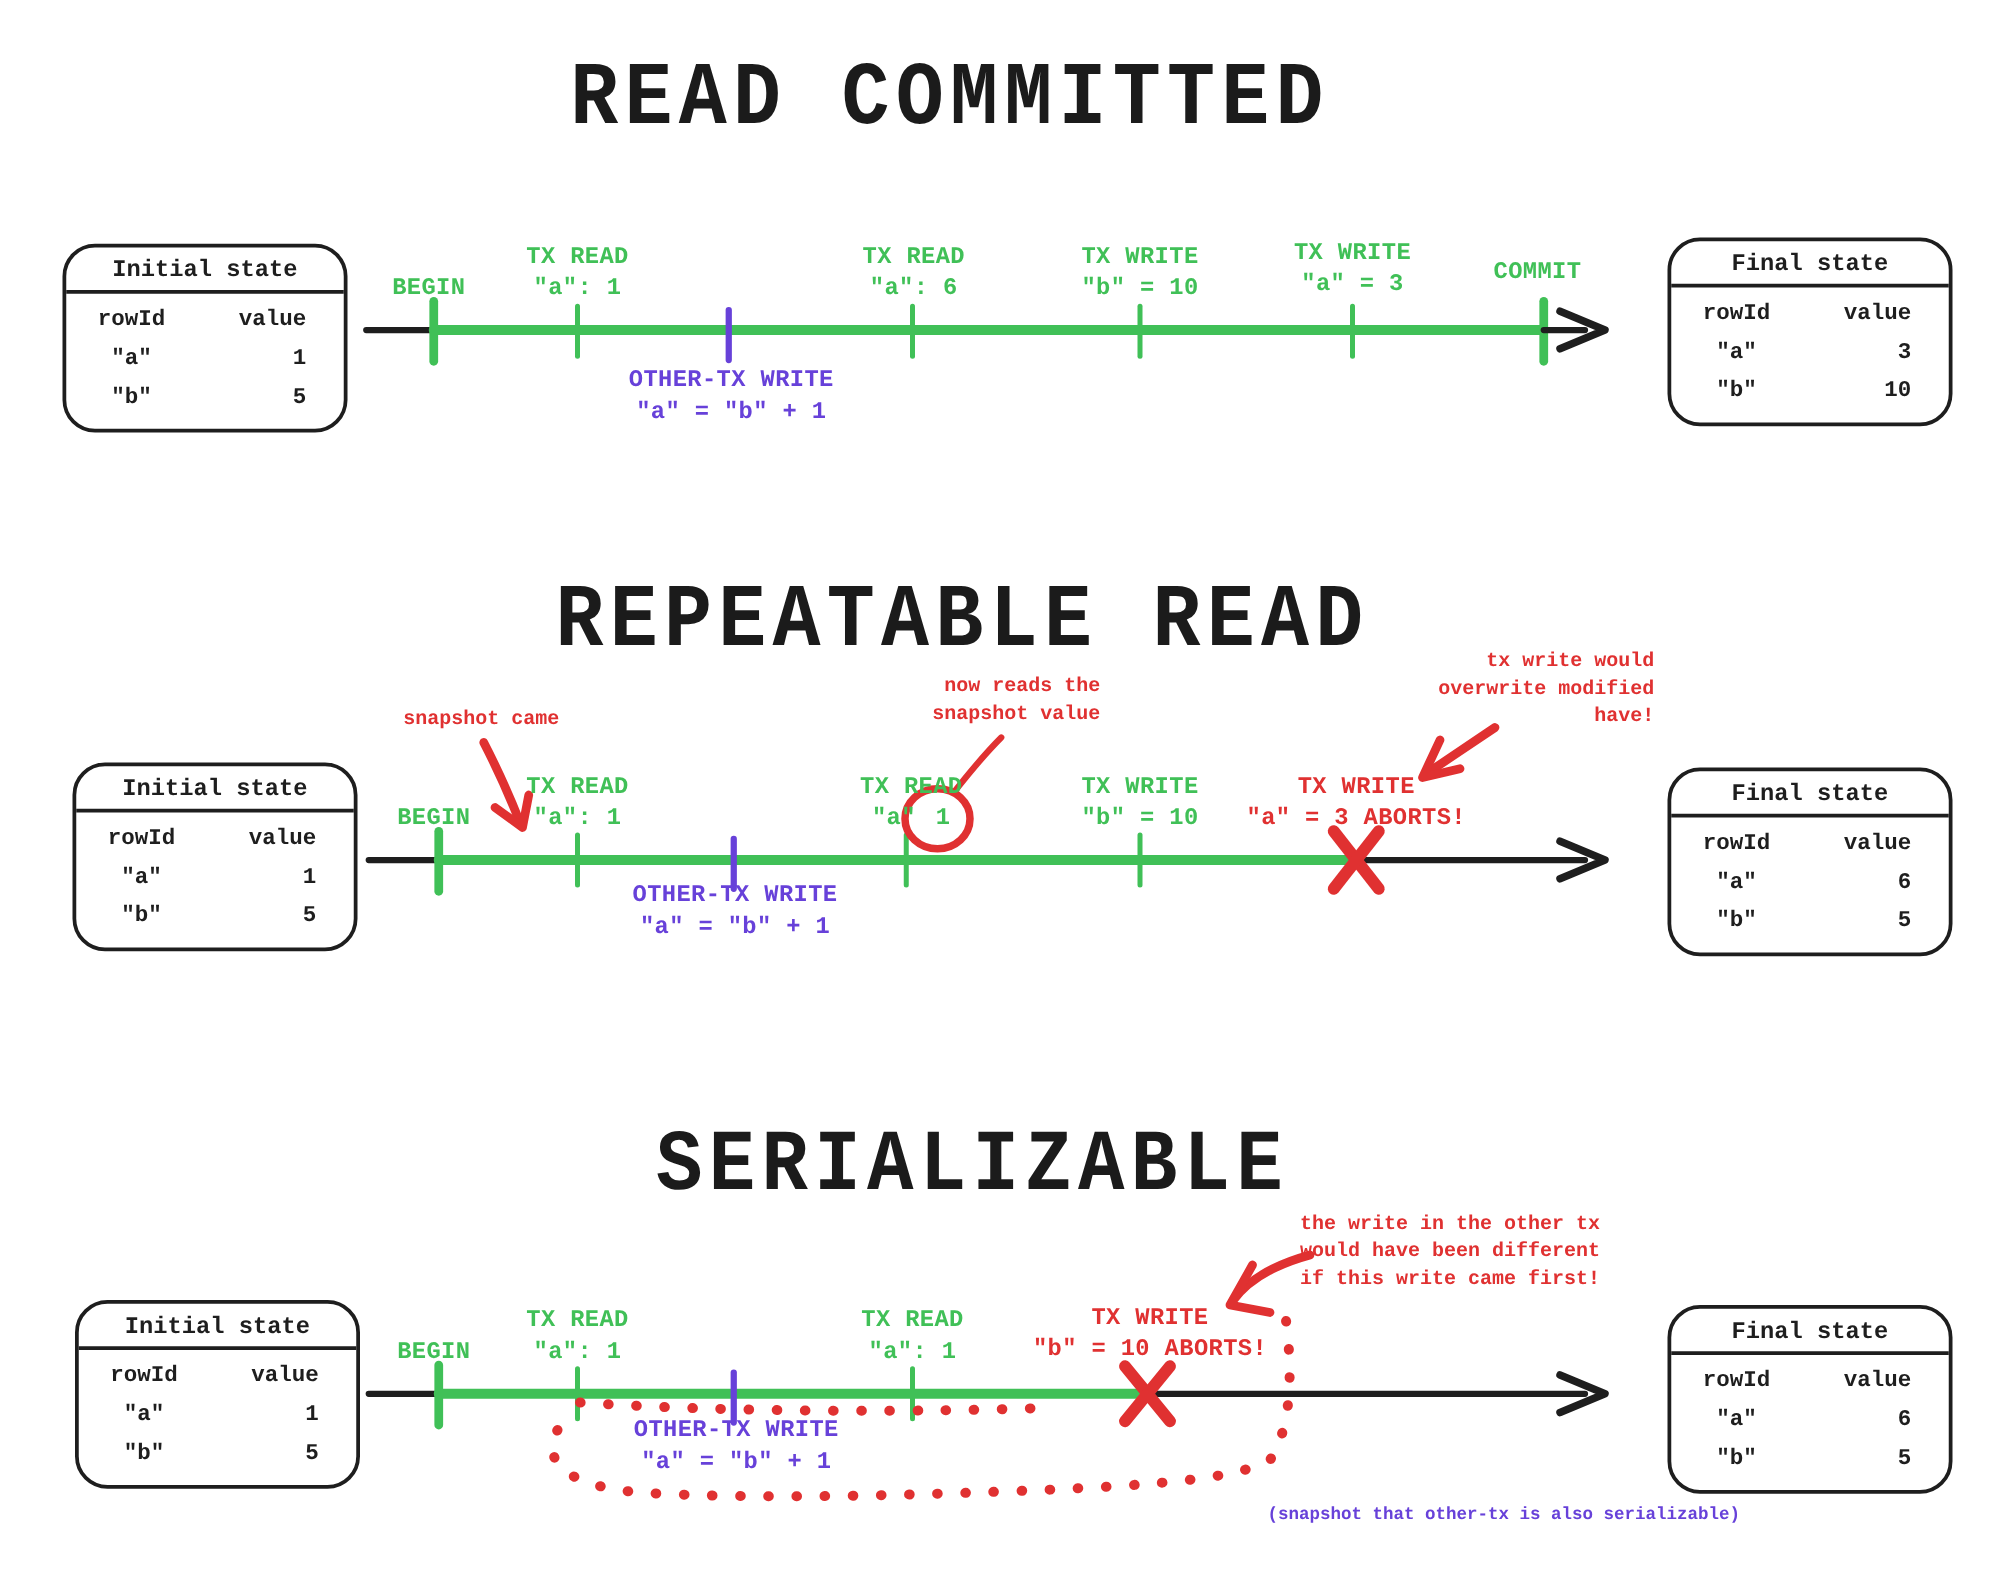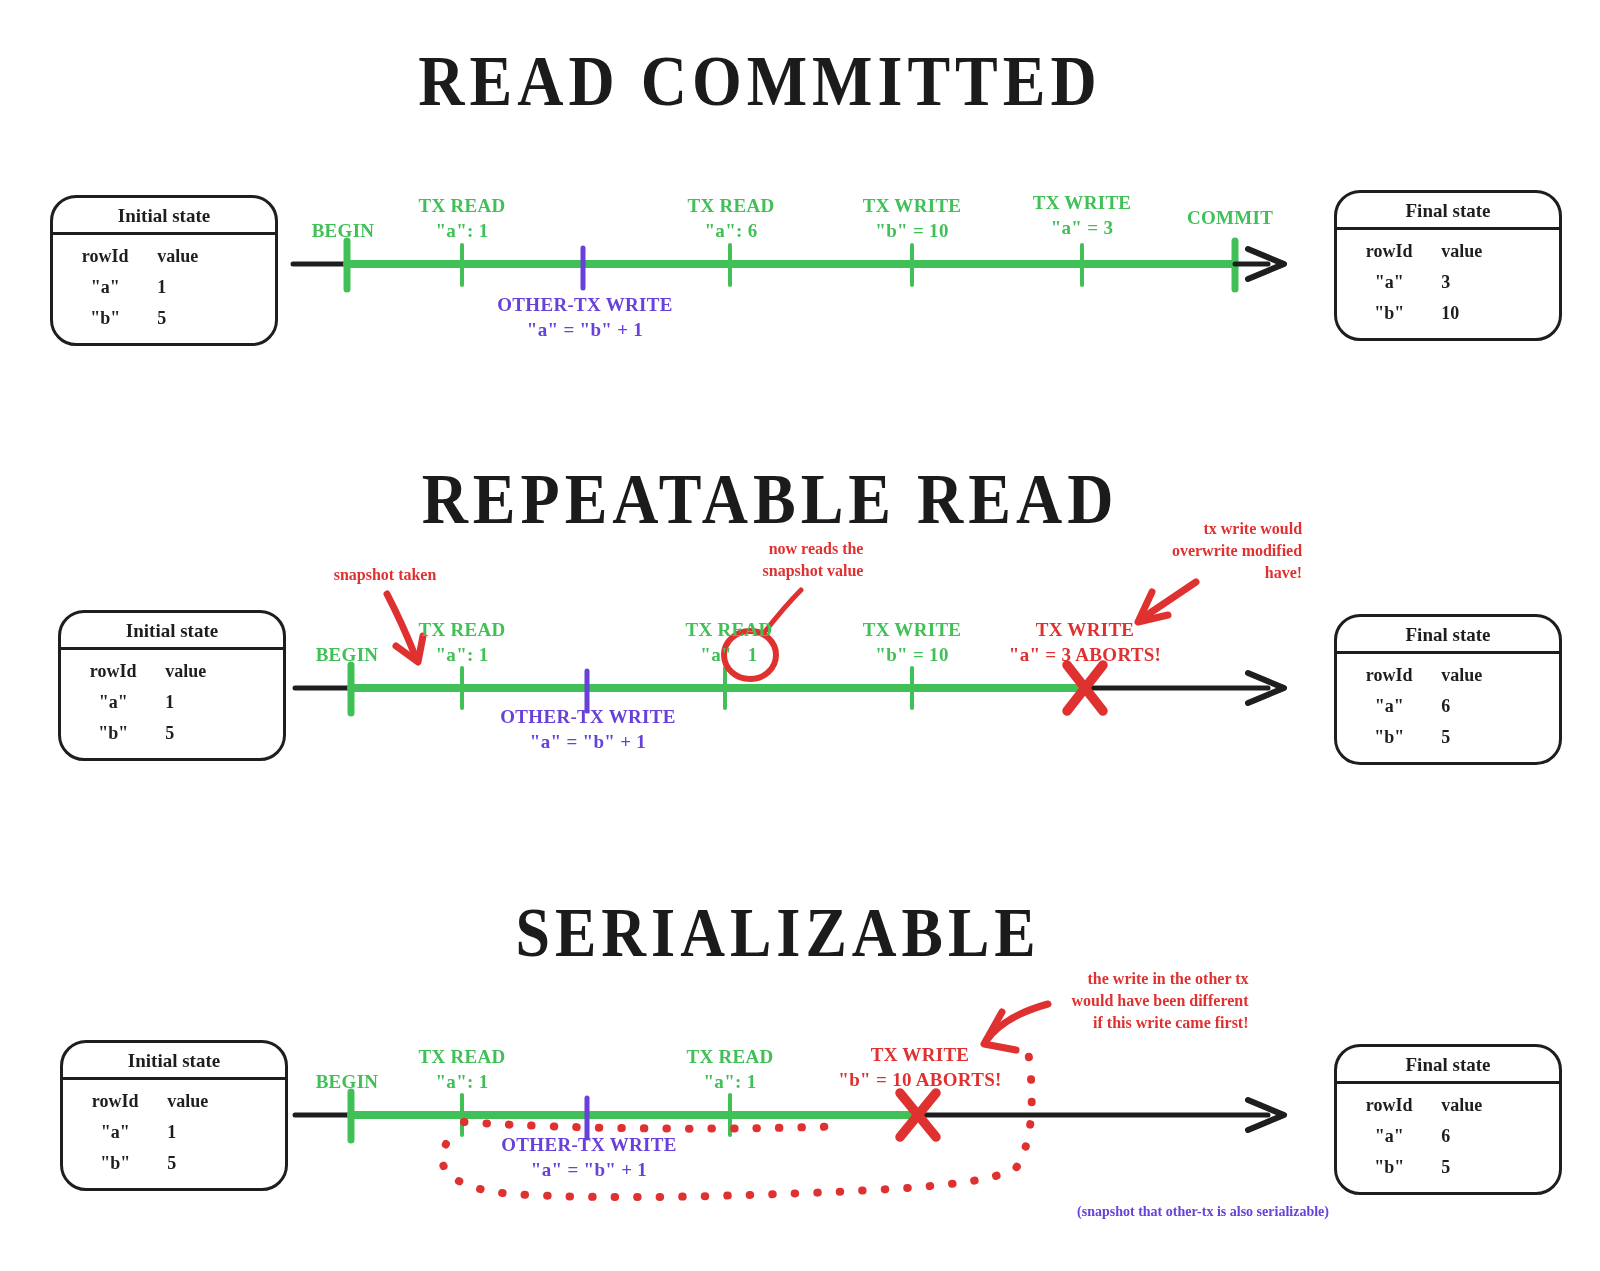--- a/index.html
+++ b/index.html
@@ -1,17 +1,17 @@
 <!DOCTYPE html>
 <html style="--green: #40c057; --purple: #6741d9; --red: #e03131; --black: #1e1e1e;"><head>
 <meta charset="utf-8">
 <style>
   html,body{margin:0;padding:0;background:#ffffff;}
   .canvas{position:relative;width:1600px;height:1271px;background:#ffffff;overflow:hidden;
-          font-family:Liberation Serif, serif;}
+          font-family:Liberation Mono, monospace;}
   .layer{position:absolute;left:0;top:0;width:1600px;height:1271px;}
   svg line, svg path, svg ellipse{stroke-linecap:round;stroke-linejoin:round;fill:none;}
   .s-black{stroke:#1e1e1e}.s-green{stroke:var(--green)}.s-purple{stroke:var(--purple)}.s-red{stroke:var(--red)}
   .w4{stroke-width:4}.w5{stroke-width:5}.w6{stroke-width:6}.w7{stroke-width:7}.w8{stroke-width:8}.w9{stroke-width:9.5}
   .dots{stroke-dasharray:0.5 22;}
 
   .big-title{position:absolute;transform:translateX(-50%) scaleY(1.12);transform-origin:top center;
              font-weight:800;font-size:64px;letter-spacing:5px;color:#1b1b1b;white-space:nowrap;}
   .t-label{position:absolute;transform:translateX(-50%);text-align:center;font-weight:700;
            font-size:19px;line-height:25px;letter-spacing:0.3px;white-space:nowrap;}
@@ -21,21 +21,21 @@
             color:var(--purple);white-space:nowrap;}
   .green{color:var(--green)}.purple{color:var(--purple)}.red{color:var(--red)}
   .gap{margin-left:16px}
 
   .state-table{position:absolute;width:222px;border:3px solid #1e1e1e;border-radius:26px;
                background:#fff;color:#1e1e1e;font-weight:600;font-size:18px;}
   .st-title{text-align:center;padding:7px 0 5px;font-size:19px;border-bottom:3.5px solid #1e1e1e;}
   .st-rows{padding:6px 0 9px;}
   .st-row{display:flex;line-height:31px;}
   .st-c1{width:47%;text-align:center;}
-  .st-c2{flex:1;text-align:left;padding-right:30px;}
+  .st-c2{flex:1;text-align:right;padding-right:30px;}
 </style>
 </head>
 <body>
 
 <div class="canvas">
 
   <svg class="layer" viewBox="0 0 1600 1271">
 
     <g>
       <line x1="293" y1="264" x2="347" y2="264" class="s-black w5"></line>
@@ -181,21 +181,21 @@
         <span class="st-c1">"a"</span>
         <span class="st-c2">6</span>
       </div>
       <div class="st-row">
         <span class="st-c1">"b"</span>
         <span class="st-c2">5</span>
       </div>
     </div>
   </div>
 
-  <div class="ann" style="left:385px;top:564px">snapshot taken</div>
+  <div class="ann" style="left:385px;top:564px">snapshot came</div>
   <div class="ann" style="left:813px;top:538px">
     <div>now reads the</div>
     <div>snapshot value</div>
   </div>
   <div class="ann" style="left:1237px;top:518px">
     <div>tx write would</div>
     <div>overwrite modified</div>
     <div>have!</div>
   </div>
 

